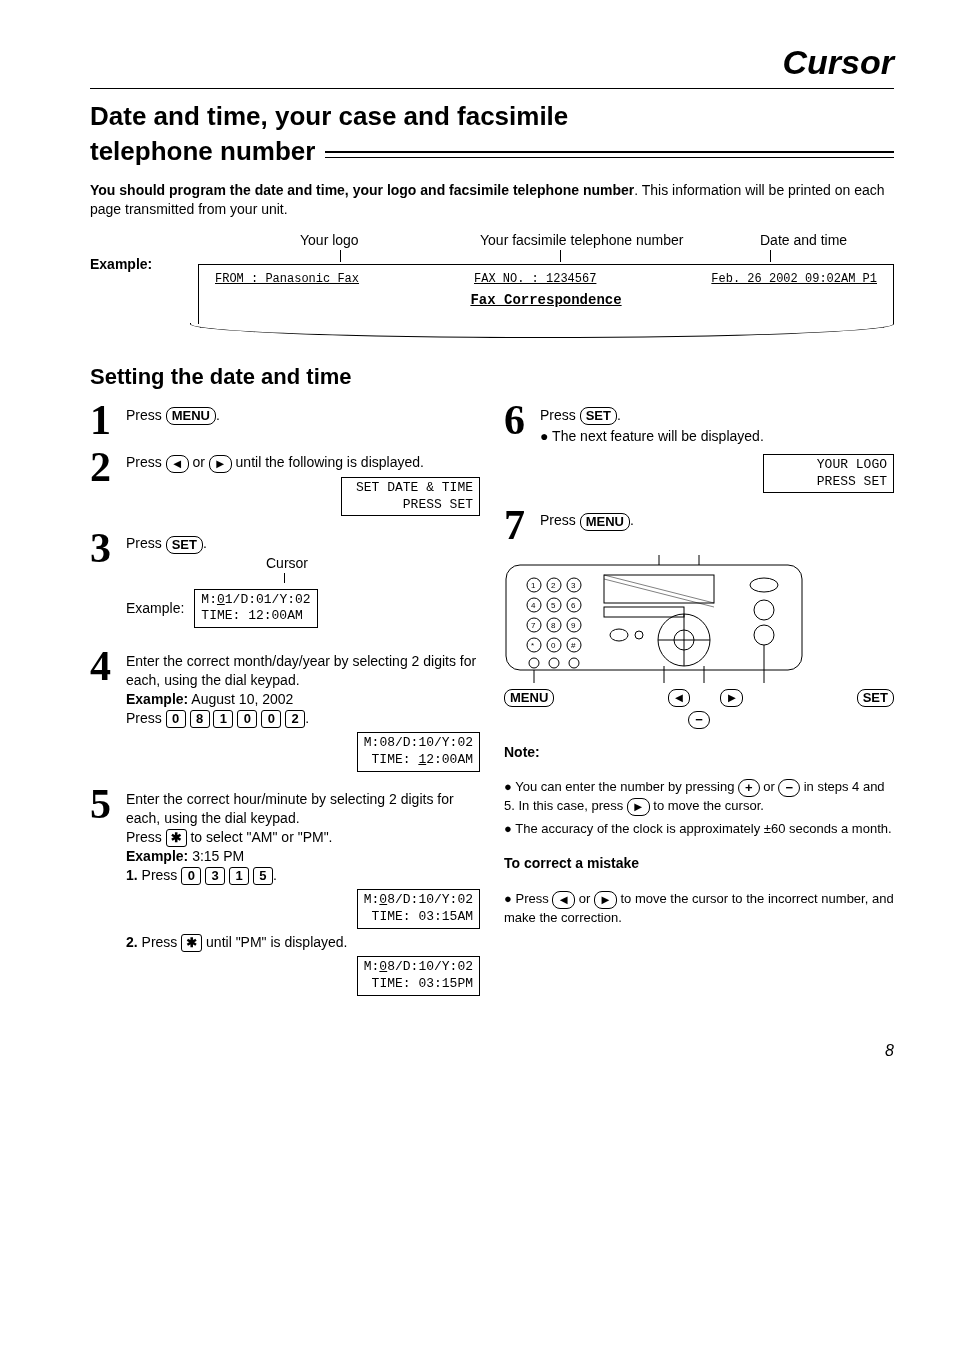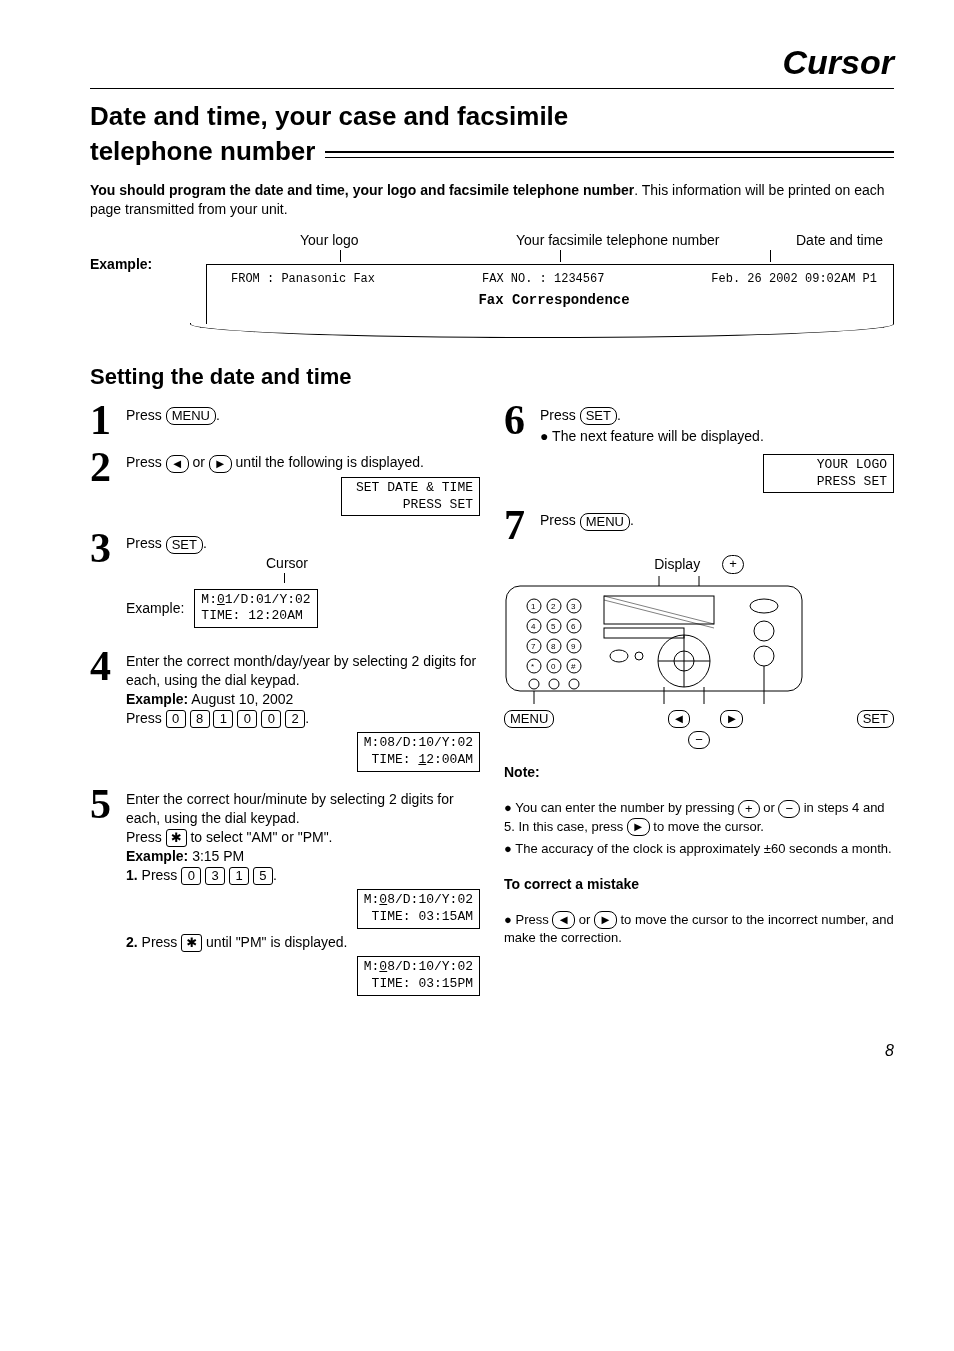--- a/index.html
+++ b/index.html
@@ -40,27 +40,28 @@
   }
   .intro { margin: 12px 0 8px 0; }
   .example-block { margin-top: 12px; }
   .ex-labels {
     display: flex;
     font-size: 14px;
     margin-left: 110px;
     gap: 40px;
   }
   .ex-labels span:nth-child(1){ width:140px;}
-  .ex-labels span:nth-child(2){ width:240px;margin-left:36px;}
+  .ex-labels span:nth-child(2){ width:240px;}
   .fax-header-box {
     border: 1px solid #000;
     border-bottom: none;
-    padding: 6px 10px 4px 18px;
-    margin-left: 16px;
+    padding: 6px 10px 4px 10px;
+    margin-left: 8px;
     position: relative;
+    text-decoration: underline;
   }
   .fax-header-row {
     font-family: "Courier New", monospace;
     font-size: 12px;
     display: flex;
     justify-content: space-between;
     padding: 0 6px;
   }
   .callout-ticks {
     position: relative;
@@ -113,21 +114,21 @@
     width: 36px;
     flex-shrink: 0;
   }
   .stepbody { flex: 1; padding-top: 4px; }
 
   .kbtn {
     display: inline-block;
     border: 1px solid #000;
     border-radius: 8px;
     padding: 0 5px;
-    font-weight: normal;
+    font-weight: bold;
     font-size: 13px;
     line-height: 16px;
     vertical-align: middle;
   }
   .kbtn.sq { border-radius: 3px; padding: 0 4px; min-width:10px; text-align:center;}
   .kbtn.round { border-radius: 10px; padding: 0 6px; }
   .kbtn.icon { font-weight: normal; font-family: Arial; padding:0 4px;}
 
   .lcd {
     border: 1px solid #000;
@@ -250,21 +251,21 @@
 
     <div class="step">
       <div class="stepnum">3</div>
       <div class="stepbody">
         <span>Press </span><span class="kbtn">SET</span><span>.</span>
         <div style="margin-left:140px; font-size:14px;">Cursor</div>
         <div style="margin-left:158px; height:10px; border-left:1px solid #000;"></div>
         <div class="lcd-row">
           <span class="lbl">Example:</span>
           <span class="lcd"><span>M:</span><span class="cursor-u">0</span><span>1/D:01/Y:02
-TIME: 12:20AM</span></span>
+TIME: 12:00AM</span></span>
         </div>
       </div>
     </div>
 
     <div class="step">
       <div class="stepnum">4</div>
       <div class="stepbody">
         <span>Enter the correct month/day/year by selecting 2 digits for each, using the dial keypad.</span><br>
         <b>Example:</b><span>  August 10, 2002</span><br>
         <span>Press </span>
@@ -315,24 +316,20 @@
     </div>
 
     <div class="step">
       <div class="stepnum">7</div>
       <div class="stepbody">
         <span>Press </span><span class="kbtn">MENU</span><span>.</span>
       </div>
     </div>
 
     <div class="device">
-      <div class="dev-top-labels">
-        <span>Display</span>
-        <span class="kbtn round">+</span>
-      </div>
       <svg class="faxdev" width="300" height="130" viewBox="0 0 300 130">
         <rect x="2" y="10" width="296" height="105" rx="14" fill="none" stroke="#000"></rect>
 
         <g stroke="#000" fill="none">
           <circle cx="30" cy="30" r="7"></circle>
             <circle cx="50" cy="30" r="7"></circle>
             <circle cx="70" cy="30" r="7"></circle>
           <circle cx="30" cy="50" r="7"></circle>
             <circle cx="50" cy="50" r="7"></circle>
             <circle cx="70" cy="50" r="7"></circle>

